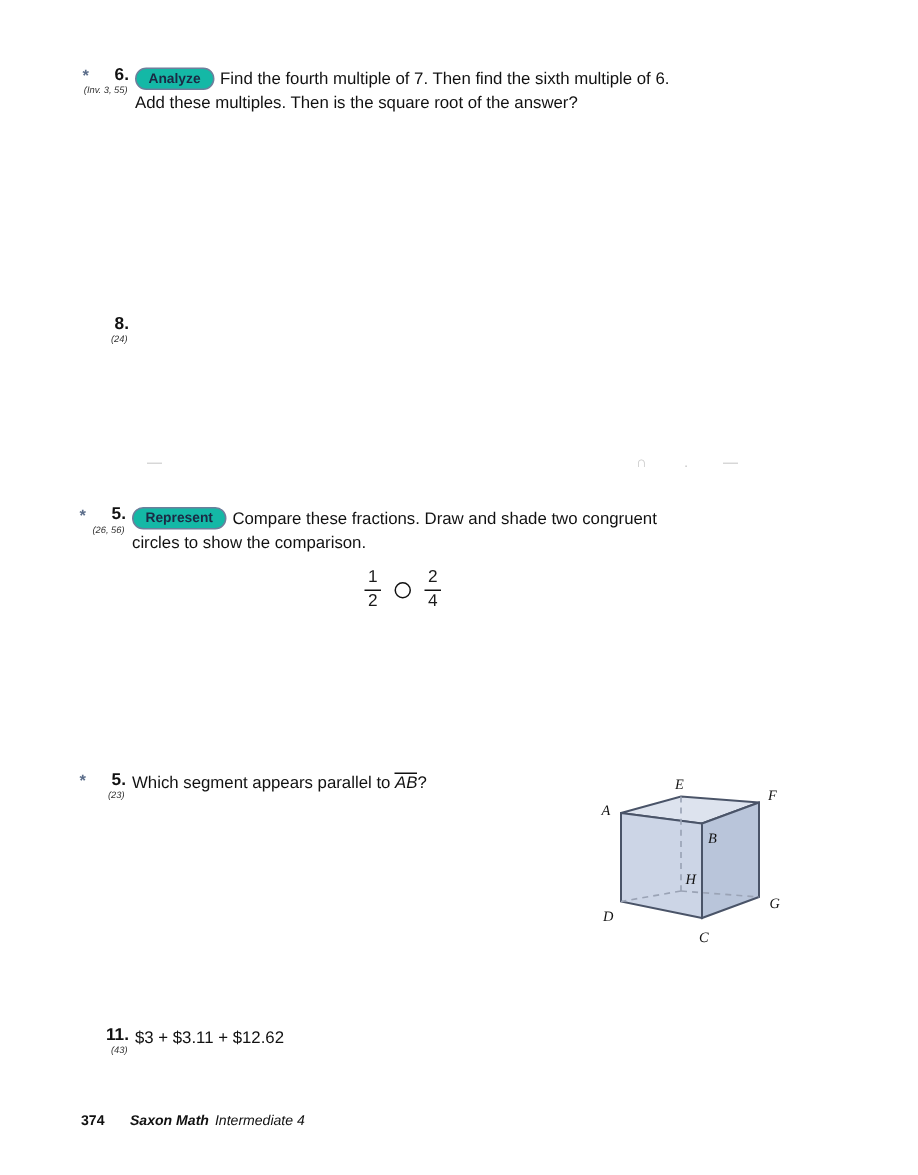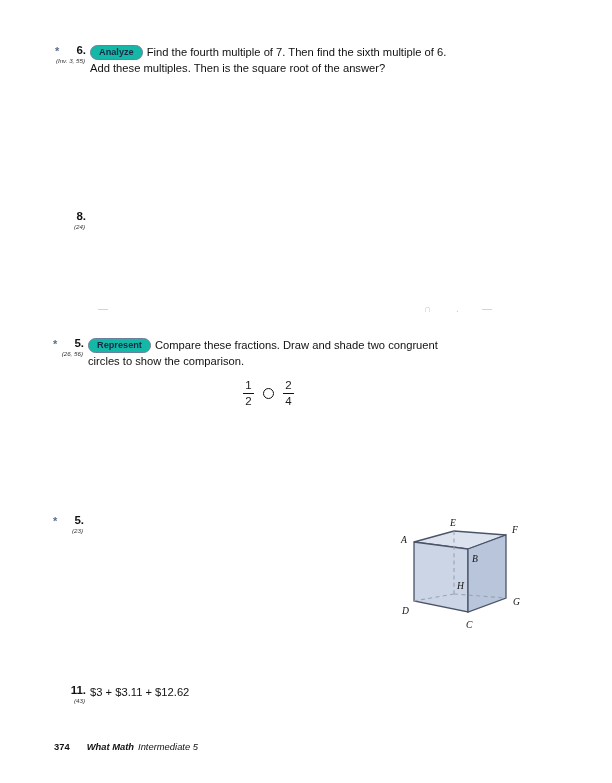--- a/index.html
+++ b/index.html
@@ -234,20 +234,23 @@
       <span class="bot">4</span>
     </span>
   </div>
 
   <div class="problem" style="left:50px; top:514px; width:330px;">
     <div class="num-col">
       <span class="star">*</span>
       <span class="pnum">5.</span>
       <span class="pref">(23)</span>
     </div>
+    <div class="body-col">
+      <span>Which segment appears parallel to </span><span class="seg">AB</span><span>?</span>
+    </div>
   </div>
 
   <div class="cube-wrap">
     <svg width="142" height="122" viewBox="0 0 142 122" xmlns="http://www.w3.org/2000/svg">
 
       <polygon points="18,31 58,20 110,24 72,38" fill="#dde3ee" stroke="#4a5468" stroke-width="1.3"></polygon>
 
       <polygon points="18,31 72,38 72,101 18,90" fill="#ccd5e6" stroke="#4a5468" stroke-width="1.3"></polygon>
 
       <polygon points="72,38 110,24 110,87 72,101" fill="#b9c5da" stroke="#4a5468" stroke-width="1.3"></polygon>
@@ -271,17 +274,17 @@
     <div class="num-col">
       <span class="star"></span>
       <span class="pnum">11.</span>
       <span class="pref">(43)</span>
     </div>
     <div class="body-col">$3 + $3.11 + $12.62</div>
   </div>
 
   <div class="footer">
     <span class="pageno">374</span>
-    <span class="booktitle">What Math</span>
-    <span class="booksub">Intermediate 5</span>
+    <span class="booktitle">Saxon Math</span>
+    <span class="booksub">Intermediate 4</span>
   </div>
 
 </div>
 
 </body></html>

